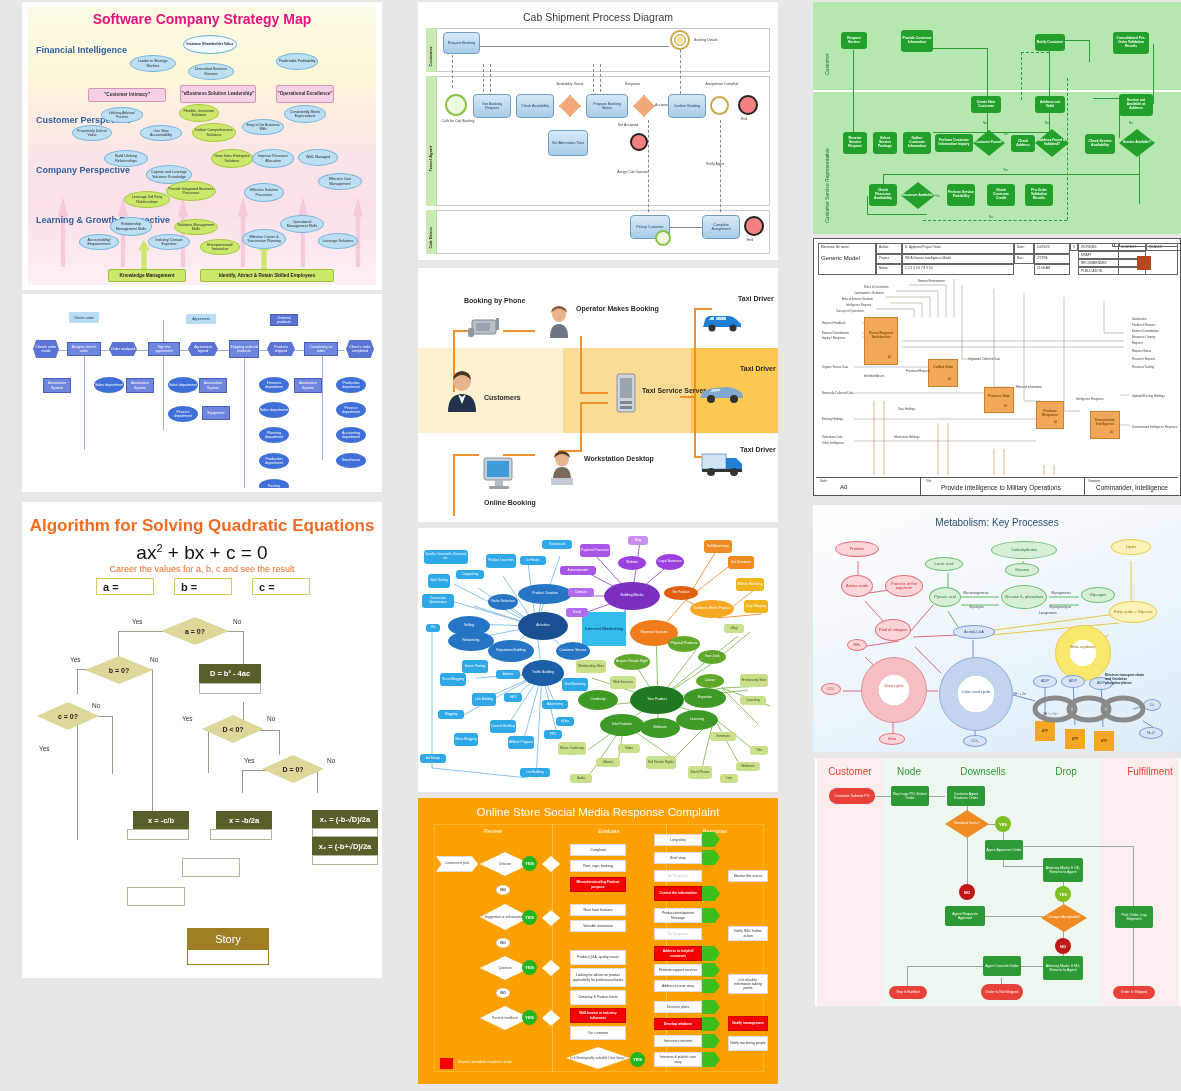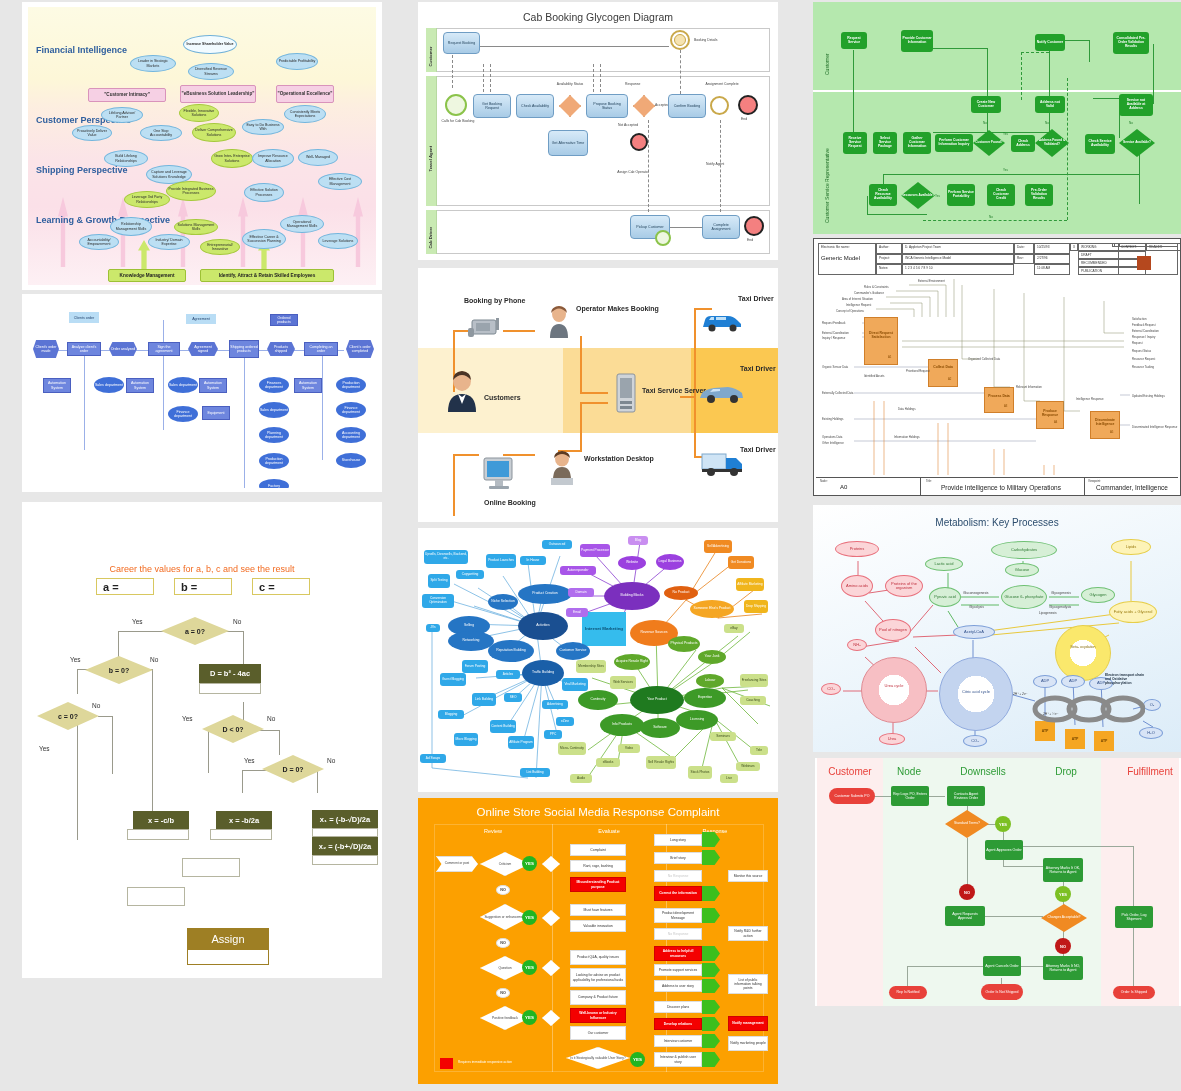--- a/index.html
+++ b/index.html
@@ -170,25 +170,26 @@
     <div style="position:absolute;left:0;top:0;width:100%;height:100%;overflow:hidden;">
       <div class="arw" style="left:30px;top:190px;width:10px;height:70px;clip-path:polygon(50% 0,100% 28%,72% 28%,72% 100%,28% 100%,28% 28%,0 28%);"></div>
       <div class="arw" style="left:90px;top:190px;width:10px;height:70px;clip-path:polygon(50% 0,100% 28%,72% 28%,72% 100%,28% 100%,28% 28%,0 28%);"></div>
       <div class="arw" style="left:150px;top:190px;width:10px;height:70px;clip-path:polygon(50% 0,100% 28%,72% 28%,72% 100%,28% 100%,28% 28%,0 28%);"></div>
       <div class="arw" style="left:210px;top:190px;width:10px;height:70px;clip-path:polygon(50% 0,100% 28%,72% 28%,72% 100%,28% 100%,28% 28%,0 28%);"></div>
       <div class="arw" style="left:270px;top:190px;width:10px;height:70px;clip-path:polygon(50% 0,100% 28%,72% 28%,72% 100%,28% 100%,28% 28%,0 28%);"></div>
       <div class="arw" style="left:325px;top:190px;width:10px;height:70px;clip-path:polygon(50% 0,100% 28%,72% 28%,72% 100%,28% 100%,28% 28%,0 28%);"></div>
       <div class="arw" style="left:110px;top:233px;width:12px;height:30px;background:#cbe86b;clip-path:polygon(50% 0,100% 35%,72% 35%,72% 100%,28% 100%,28% 35%,0 35%);"></div>
       <div class="arw" style="left:230px;top:233px;width:12px;height:30px;background:#cbe86b;clip-path:polygon(50% 0,100% 35%,72% 35%,72% 100%,28% 100%,28% 35%,0 35%);"></div>
     </div>
+    <div style="position:absolute;width:100%;text-align:center;top:4px;font-size:14px;font-weight:bold;color:#e8127f;">Software Company Strategy Map</div>
     <div class="persp" style="left:8px;top:38px;">Financial
 Intelligence</div>
     <div class="persp" style="left:8px;top:108px;">Customer
 Perspective</div>
-    <div class="persp" style="left:8px;top:158px;">Shipping
+    <div class="persp" style="left:8px;top:158px;">Company
 Perspective</div>
     <div class="persp" style="left:8px;top:208px;">Learning &amp;
 Growth
 Perspective</div>
 
     <div class="ell wht" style="left:155px;top:28px;width:54px;height:19px;">Increase
 Shareholder Value</div>
     <div class="ell blue" style="left:102px;top:48px;width:46px;height:17px;">Leader in Strategic
 Markets</div>
     <div class="ell blue" style="left:160px;top:56px;width:46px;height:17px;">Diversified
@@ -331,20 +332,22 @@
 department</div>
     <div class="ovn" style="left:310px;top:104px;width:30px;height:16px;">Finance
 department</div>
     <div class="ovn" style="left:310px;top:129px;width:30px;height:16px;">Accounting
 department</div>
     <div class="ovn" style="left:310px;top:155px;width:30px;height:15px;">Storehouse</div>
   </div>
 </div>
 
 <div class="panel" id="p3">
+  <div class="qtitle" style="top:14px;">Algorithm for Solving Quadratic Equations</div>
+  <div class="qeq" style="top:40px;"><span>ax</span><sup>2</sup><span> + bx + c = 0</span></div>
   <div class="qsub" style="top:62px;">Career the values for a, b, c and see the result</div>
 
   <div class="qin" style="left:74px;top:76px;width:58px;height:17px;">
       <span>a =</span>
     </div>
   <div class="qin" style="left:152px;top:76px;width:58px;height:17px;">
       <span>b =</span>
     </div>
   <div class="qin" style="left:230px;top:76px;width:58px;height:17px;">
       <span>c =</span>
@@ -398,26 +401,26 @@
   <div class="qbox" style="left:194px;top:309px;width:56px;height:18px;">x = -b/2a</div>
   <div class="qboxe" style="left:188px;top:327px;width:62px;height:11px;"></div>
   <div class="qbox" style="left:290px;top:308px;width:66px;height:18px;">x₁ = (-b-√D)/2a</div>
   <div class="qboxe" style="left:290px;top:326px;width:66px;height:9px;"></div>
   <div class="qbox" style="left:290px;top:335px;width:66px;height:18px;">x₂ = (-b+√D)/2a</div>
   <div class="qboxe" style="left:290px;top:353px;width:66px;height:10px;"></div>
 
   <div style="position:absolute;left:160px;top:356px;width:58px;height:19px;background:#fff;border:1px solid #b5b5a0;"></div>
   <div style="position:absolute;left:105px;top:385px;width:58px;height:19px;background:#fff;border:1px solid #b5b5a0;"></div>
 
-  <div class="qres" style="left:165px;top:426px;width:82px;height:21px;">Assign</div>
+  <div class="qres" style="left:165px;top:426px;width:82px;height:21px;">Story</div>
   <div style="position:absolute;left:165px;top:447px;width:82px;height:16px;background:#fff;border:1px solid #9e7f24;"></div>
 </div>
 
 <div class="panel" id="p4">
-  <div class="bptitle" style="top:9px;">Cab Booking Glycogen Diagram</div>
+  <div class="bptitle" style="top:9px;">Cab Shipment Process Diagram</div>
 
   <div class="lane" style="left:8px;top:26px;width:344px;height:44px;"></div>
   <div class="lanehead" style="left:8px;top:26px;width:11px;height:44px;"></div>
   <div class="lanetxt" style="left:-10px;top:40px;width:44px;">Customer</div>
 
   <div class="lane" style="left:8px;top:74px;width:344px;height:130px;"></div>
   <div class="lanehead" style="left:8px;top:74px;width:11px;height:130px;"></div>
   <div class="lanetxt" style="left:-24px;top:131px;width:72px;">Travel Agent</div>
 
   <div class="lane" style="left:8px;top:208px;width:344px;height:44px;"></div>

